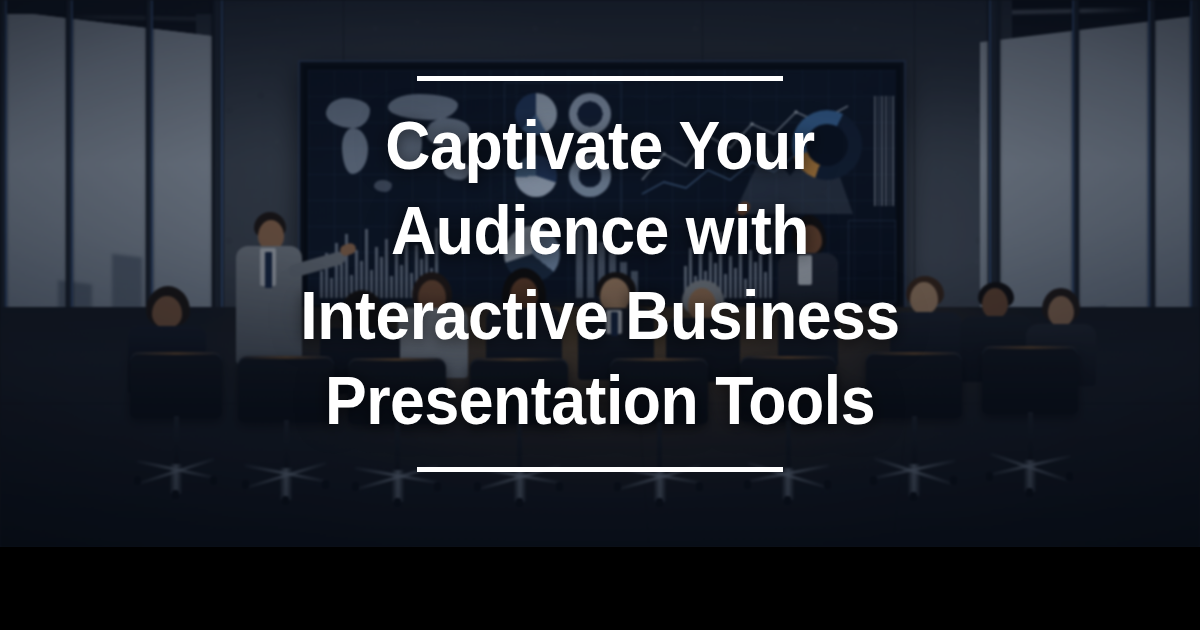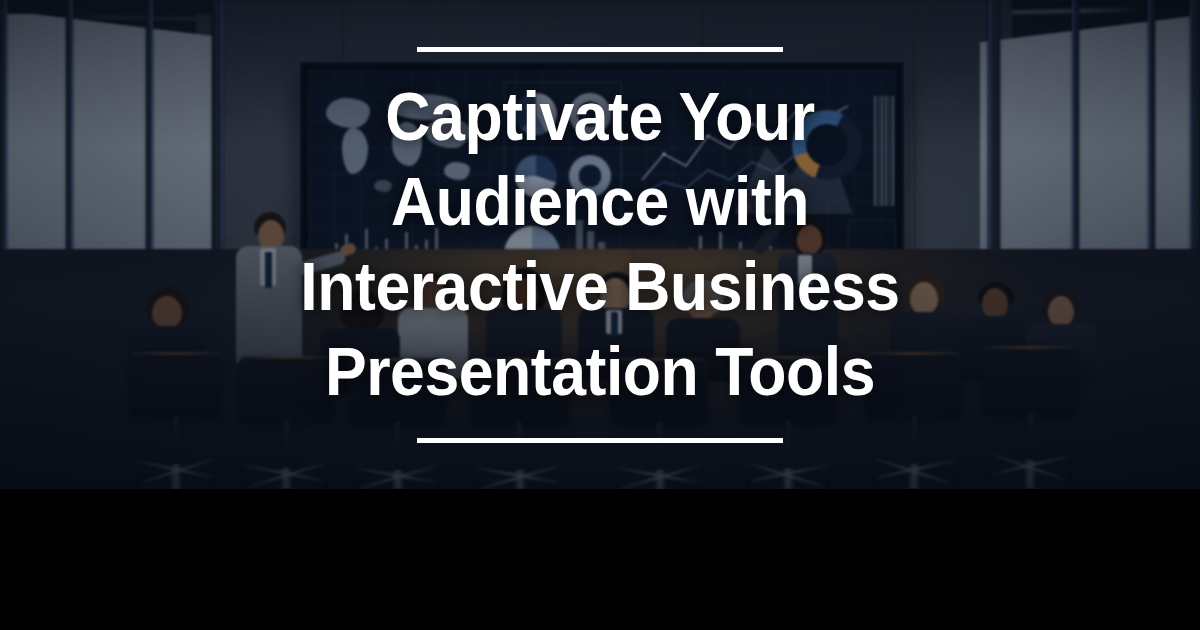--- a/index.html
+++ b/index.html
@@ -8,21 +8,21 @@
     background: #000;
   }
   body {
     font-family: "Liberation Sans", sans-serif;
   }
 
   
   .banner {
     position: relative;
     width: 1200px;
-    height: 489px;
+    height: 547px;
     overflow: hidden;
     background: #10131a;
   }
 
   
   .photo {
     position: absolute;
     inset: 0;
     overflow: hidden;
     background: #0d1017;

